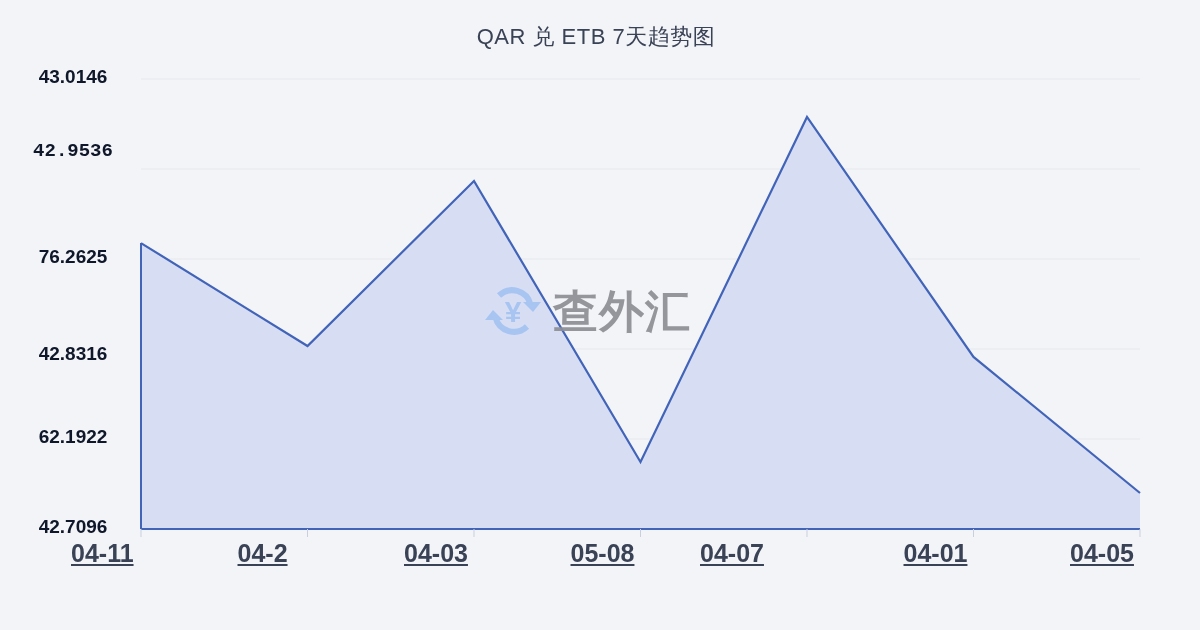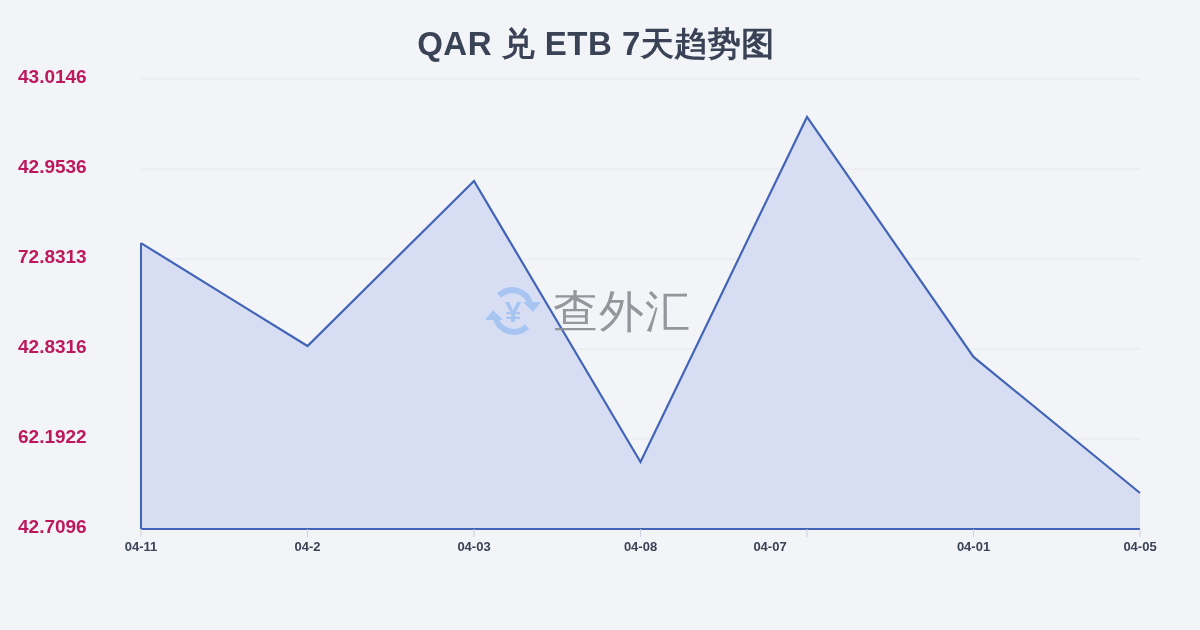--- a/index.html
+++ b/index.html
@@ -7,47 +7,47 @@
     width:1200px; height:630px;
     background:#f3f4f7;
     font-family:"Liberation Sans","DejaVu Sans",sans-serif;
     overflow:hidden;
   }
   #root { position:relative; width:1200px; height:630px; }
 
   #chart-title {
     position:absolute; left:0; top:22px; width:1192px;
     text-align:center;
-    font-size:33px; font-weight:bold; letter-spacing:0.5px;
+    font-size:22px; font-weight:normal; letter-spacing:0.5px;
     color:#3a4256;
     white-space:nowrap;
   }
 
   #plot-svg { position:absolute; left:0; top:0; }
 
   .y-tick-label {
     position:absolute;
-    font-size:19px; font-weight:bold; color:#be185d;
-    text-align:left; width:110px; left:18px;
+    font-size:19px; font-weight:bold; color:#0f172a;
+    text-align:center; width:110px; left:18px;
     white-space:nowrap;
   }
   .x-tick-label {
     position:absolute;
-    font-size:13px; font-weight:bold; color:#3a4256;
-    text-align:center; width:140px;
-    top:539px; white-space:nowrap;
+    font-size:25px; font-weight:bold; color:#3a4256;
+    text-align:left; width:140px;
+    top:539px; white-space:nowrap;text-decoration:underline;
   }
 
   #watermark {
     position:absolute; left:483px; top:281px;
     display:flex; align-items:center; gap:10px;
     opacity:0.92; pointer-events:none;
   }
   #watermark-text {
-    font-size:45px; font-weight:normal; color:#8d8f94;
+    font-size:45px; font-weight:bold; color:#8d8f94;
     letter-spacing:1px; line-height:1;
   }
 </style>
 </head>
 <body>
 
 <div id="root">
 
   <div id="chart-title">QAR 兑 ETB 7天趋势图</div>
 
@@ -71,30 +71,30 @@
         <line x1="640.5" x2="640.5" y1="529" y2="537" stroke="#c9cfdd" stroke-width="1"></line>
         <line x1="807" x2="807" y1="529" y2="537" stroke="#c9cfdd" stroke-width="1"></line>
         <line x1="973.5" x2="973.5" y1="529" y2="537" stroke="#c9cfdd" stroke-width="1"></line>
         <line x1="1140" x2="1140" y1="529" y2="537" stroke="#c9cfdd" stroke-width="1"></line>
       </g>
   </svg>
 
   <div id="y-labels">
       <div class="y-tick-label" style="top: 516px;">42.7096</div>
       <div class="y-tick-label" style="top: 426px;">62.1922</div>
-      <div class="y-tick-label" style="top: 336px;">42.8316</div>
-      <div class="y-tick-label" style="top: 246px;">72.8313</div>
-      <div class="y-tick-label" style="top: 156px;">42.9536</div>
+      <div class="y-tick-label" style="top: 343px;">42.8316</div>
+      <div class="y-tick-label" style="top: 246px;">76.2625</div>
+      <div class="y-tick-label" style="top: 140px; font-family: Liberation Mono, monospace;">42.9536</div>
       <div class="y-tick-label" style="top: 66px;">43.0146</div>
     </div>
   <div id="x-labels">
       <div class="x-tick-label" style="left: 71px;">04-11</div>
       <div class="x-tick-label" style="left: 237.5px;">04-2</div>
       <div class="x-tick-label" style="left: 404px;">04-03</div>
-      <div class="x-tick-label" style="left: 570.5px;">04-08</div>
+      <div class="x-tick-label" style="left: 570.5px;">05-08</div>
       <div class="x-tick-label" style="left: 700px;">04-07</div>
       <div class="x-tick-label" style="left: 903.5px;">04-01</div>
       <div class="x-tick-label" style="left: 1070px;">04-05</div>
     </div>
 
   <div id="watermark">
     <svg width="60" height="60" viewBox="0 0 60 60">
       <path d="M12.5 36.5 A19 19 0 0 0 44 45.5" fill="none" stroke="#a5c3f2" stroke-width="6" stroke-linecap="butt"></path>
       <path d="M47.5 23.5 A19 19 0 0 0 16 14.5" fill="none" stroke="#a5c3f2" stroke-width="6" stroke-linecap="butt"></path>
       <polygon points="10,29 20,39 2,39" fill="#a5c3f2"></polygon>

